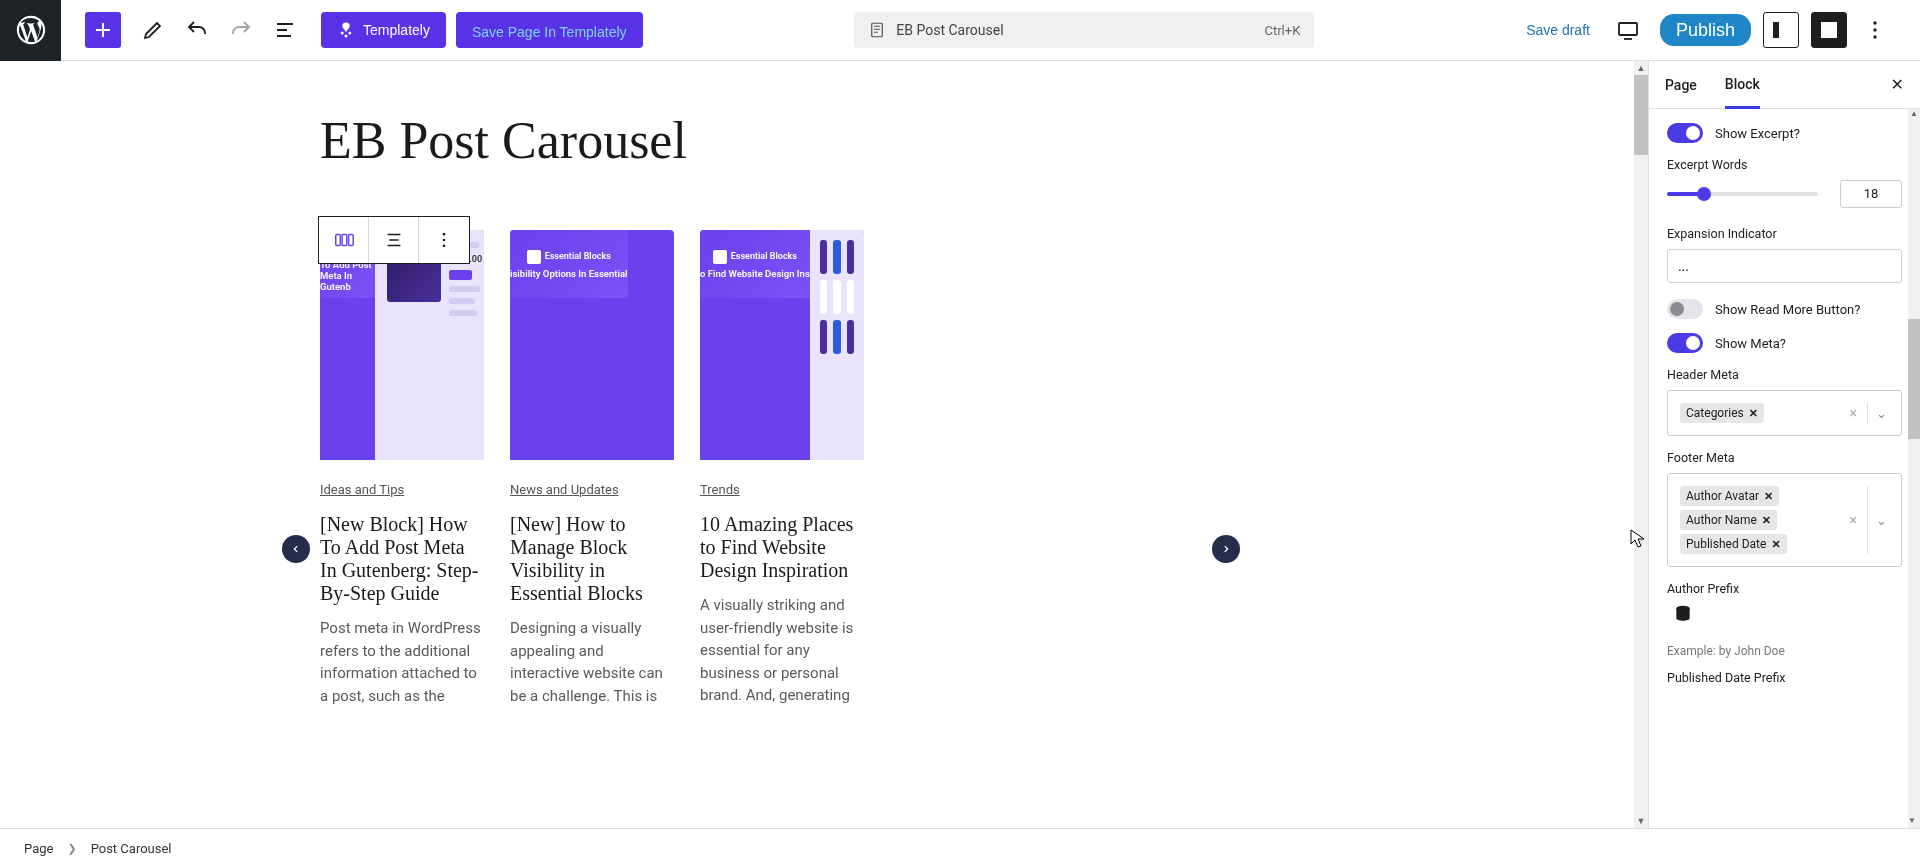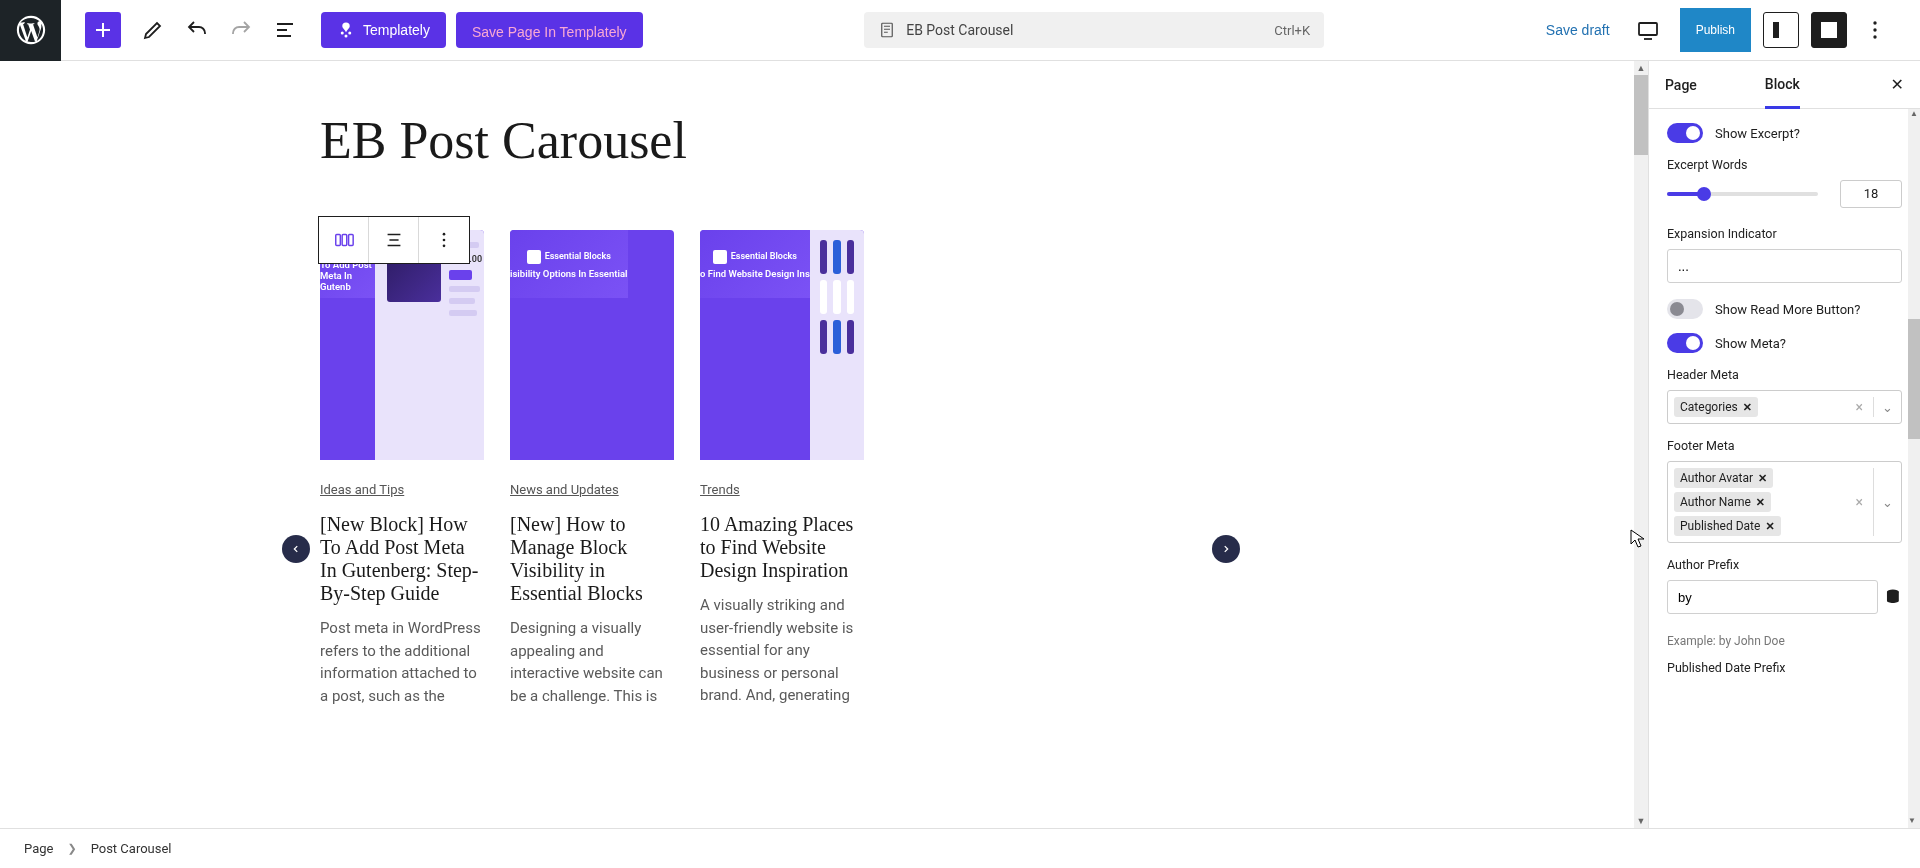--- a/index.html
+++ b/index.html
@@ -7,29 +7,29 @@
   
   
   .topbar { height: 61px; display: flex; align-items: center; background: #fff; border-bottom: 1px solid #e0e0e0; }
   .wp-logo { width: 61px; height: 61px; background: #1d2327; display: flex; align-items: center; justify-content: center; }
   .wp-logo svg { width: 34px; height: 34px; fill: #fff; }
   .toolbar-left { display: flex; align-items: center; padding: 0 10px; gap: 0; }
   .sq-btn { width: 36px; height: 36px; border-radius: 3px; display: flex; align-items: center; justify-content: center; cursor: pointer; background: transparent; border: none; margin: 0 4px; }
   .sq-btn.add { background: #5a32e6; color: #fff; margin-left: 14px; margin-right: 10px; }
   .sq-btn svg { width: 24px; height: 24px; }
   .templately-btn { background: #5a32e6; color: #fff; border: none; border-radius: 4px; height: 36px; padding: 0 16px; font-size: 14px; font-weight: 500; display: flex; align-items: center; gap: 8px; cursor: pointer; margin-left: 14px; }
-  .save-templately-btn { background: #5a32e6; color: #f9a8d4; border: none; border-radius: 4px; height: 36px; padding: 12px 16px; font-size: 14px; cursor: pointer; margin-left: 10px; }
+  .save-templately-btn { background: #5a32e6; color: #7dd3fc; border: none; border-radius: 4px; height: 36px; padding: 12px 16px; font-size: 14px; cursor: pointer; margin-left: 10px; }
   .doc-center { flex: 1; display: flex; justify-content: center; }
   .doc-pill { width: 460px; height: 36px; background: #f0f0f0; border-radius: 4px; display: flex; align-items: center; padding: 0 14px; justify-content: space-between; color: #444; font-size: 14px; }
   .doc-pill-left { display: flex; align-items: center; gap: 10px; }
   .doc-pill svg { width: 18px; height: 18px; }
   .kbd { color: #666; font-size: 13px; }
   .toolbar-right { display: flex; align-items: center; padding-right: 23px; gap: 6px; }
   .save-draft { color: #2271b1; background: none; border: none; font-size: 14px; padding: 6px 10px; cursor: pointer; }
-  .publish-btn { background: #1f87c7; color: #fff; border: none; border-radius: 0; height: 44px; padding: 0 16px; font-size: 12px; cursor: pointer; margin-left: 4px; }
+  .publish-btn { background: #1f87c7; color: #fff; border: none; border-radius: 14px; height: 32px; padding: 0 16px; font-size: 18px; cursor: pointer; margin-left: 4px; }
   .icon-outline { width: 36px; height: 36px; border: 1.5px solid #1e1e1e; border-radius: 3px; display: flex; align-items: center; justify-content: center; cursor: pointer; margin-left: 6px; position: relative; background: #fff; }
   .icon-outline.active { background: #1e1e1e; }
   .icon-outline.active .panel-half { background: #fff; }
 
   
   .workspace { display: flex; height: calc(868px - 61px - 40px); }
   .canvas-wrap { flex: 1; position: relative; overflow: hidden; background: #fff; }
   .canvas-inner { padding: 50px 320px 0 320px; }
   .page-title { font-family: Georgia, 'Times New Roman', serif; font-size: 52px; font-weight: 400; color: #1a1a1a; margin-bottom: 10px; position: relative; }
   
@@ -69,40 +69,40 @@
   
   .canvas-scroll { position: absolute; right: 0; top: 0; bottom: 0; width: 14px; background: #f0f0f0; display:flex; flex-direction:column; align-items:center; }
   .canvas-scroll .arrow { height:14px; font-size:9px; color:#666; display:flex;align-items:center;justify-content:center; }
   .canvas-scroll .track { flex:1; width:14px; position:relative; }
   .canvas-scroll .thumb-s { width:14px; height:80px; background:#c1c1c1; position:absolute; top:0; }
   
   
   .sidebar { width: 272px; border-left: 1px solid #e0e0e0; background: #fff; display: flex; flex-direction: column; position: relative; }
   .side-tabs { height: 48px; display: flex; align-items: center; border-bottom: 1px solid #e0e0e0; padding: 0 16px; }
   .side-tab { font-size: 14px; padding: 14px 0; margin-right: 28px; color: #1e1e1e; cursor: pointer; font-weight:500; }
-  .side-tab.active { border-bottom: 3px solid #3a3ae6; color: #1e1e1e; margin-bottom: -1px; margin-left: 40px; }
+  .side-tab.active { border-bottom: 3px solid #3a3ae6; color: #1e1e1e; margin-bottom: -1px; }
   .close-x { margin-left: auto; font-size: 16px; cursor: pointer; }
   .side-body { flex: 1; overflow-y: auto; padding: 14px 18px; }
   .ctrl-row { display: flex; align-items: center; gap: 12px; margin-bottom: 14px; }
   .ctrl-label { font-size: 12.5px; color: #222; margin-bottom: 8px; margin-top: 6px; }
   .toggle { width: 36px; height: 20px; border-radius: 10px; position: relative; cursor: pointer; }
   .toggle.on { background: #4a3be6; }
   .toggle.off { background: #cfcfd4; }
   .toggle .knob { width: 14px; height: 14px; background: #fff; border-radius: 50%; position: absolute; top: 3px; }
   .toggle.on .knob { right: 3px; }
   .toggle.off .knob { left: 3px; background:#8a8a92; }
   .toggle.off { background:#e4e4ea; }
   .toggle-label { font-size: 13px; }
   .slider-row { display: flex; align-items: center; gap: 22px; margin-bottom: 18px; }
   .slider { flex: 1; height: 4px; background: #e0e0e0; border-radius: 2px; position: relative; }
   .slider .fill { height:4px; background:#4a3be6; border-radius:2px; width:22%; }
   .slider .handle { width:14px; height:14px; border-radius:50%; background:#4a3be6; position:absolute; top:-5px; left:20%; }
   .num-box { width:62px; height:28px; border:1px solid #ccc; border-radius:3px; text-align:center; font-size:13px; padding-top:5px; }
   .text-input { width:100%; height:34px; border:1px solid #d0d0d0; border-radius:3px; padding:0 10px; font-size:13px; margin-bottom:6px; }
-  .multiselect { border:1px solid #ccc; border-radius:3px; display:flex; padding:6px; gap:4px; margin-bottom:14px; }
+  .multiselect { border:1px solid #ccc; border-radius:3px; display:flex; padding:12px; gap:4px; margin-bottom:14px; }
   .multiselect .tags { flex:1; display:flex; flex-wrap:wrap; gap:4px; align-content:flex-start; }
   .tag { background:#e6e6e6; border-radius:3px; padding:3px 6px; font-size:12px; display:inline-flex; align-items:center; gap:5px; }
   .tag .x { font-size:11px; cursor:pointer; font-weight:bold; }
   .ms-controls { display:flex; flex-direction:column; justify-content:center; border-left:1px solid #ddd; padding-left:6px; width:22px; align-items:center; gap:2px; color:#888; }
   .ms-clear { color:#aaa; font-size:14px; cursor:pointer; align-self:center; padding:0 6px; }
   .helper { font-size:12px; color:#777; margin-top:-2px; margin-bottom:12px; }
   .db-icon { width:20px; height:20px; margin-left:6px; }
   
   .side-scroll { position:absolute; right:0; top:48px; bottom:0; width:12px; background:#f0f0f0; }
   .side-scroll .arrow { height:12px; text-align:center; font-size:8px; color:#666; }
@@ -405,21 +405,20 @@
             </span>
         </div>
         <span class="ms-clear">×</span>
         <div class="ms-controls">
             <span>⌄</span>
           </div>
       </div>
 
       <div class="ctrl-label">Author Prefix</div>
       <div style="display:flex;align-items:center;">
-        <input class="text-input" style="margin-bottom: 0px;" value="by">
         <svg class="db-icon" viewBox="0 0 24 24" fill="#1e1e1e">
             <ellipse cx="12" cy="5" rx="8" ry="3"></ellipse>
             <path d="M4 5v6c0 1.7 3.6 3 8 3s8-1.3 8-3V5M4 11v6c0 1.7 3.6 3 8 3s8-1.3 8-3v-6"></path>
           </svg>
       </div>
       <div class="helper" style="margin-top:20px;">Example: by John Doe</div>
 
       <div class="ctrl-label">Published Date Prefix</div>
     </div>
 

